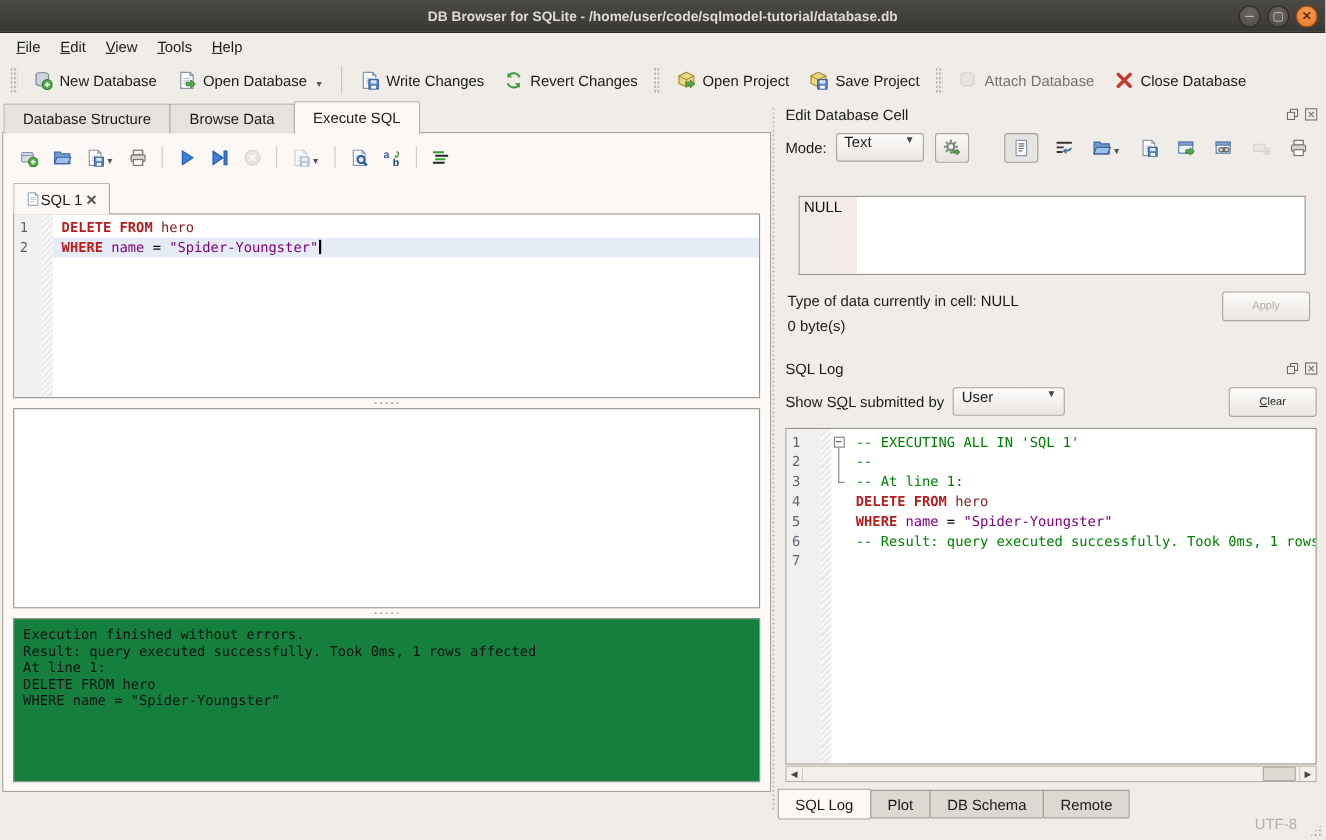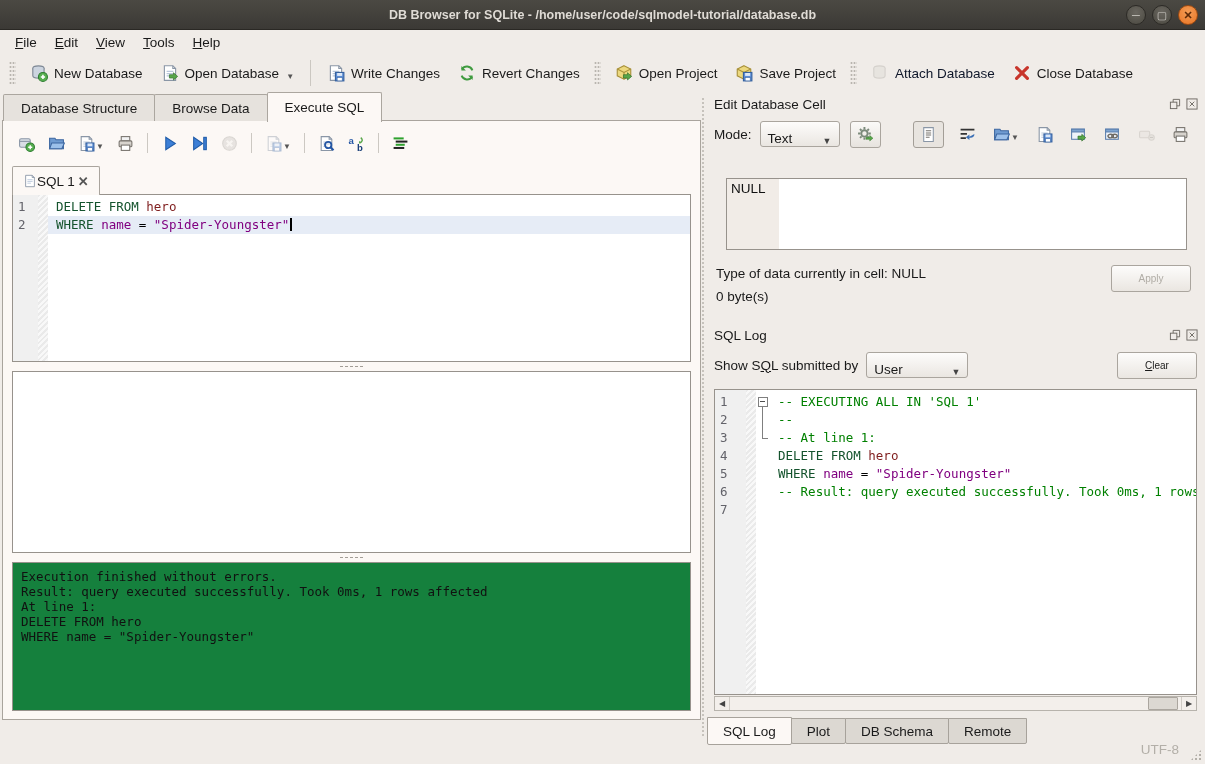--- a/index.html
+++ b/index.html
@@ -18,21 +18,21 @@
   
   .menubar{position:absolute;top:30px;left:0;right:0;height:25px;display:flex;align-items:center;padding-left:6px}
   .menu-item{padding:3px 9px;font-size:13.5px}
 
   
   .toolbar{position:absolute;top:55px;left:0;right:0;height:36px;display:flex;align-items:center;padding:0 4px}
   .tgrip{width:7px;height:24px;margin:0 5px;background-image:radial-gradient(#b9b5af 1px,transparent 1.1px);background-size:3px 4px}
   .tsep{width:1px;height:26px;background:#cbc7c1;margin:0 7px}
   .tbtn{display:flex;align-items:center;gap:6px;padding:5px 9px;border-radius:3px;font-size:13.5px}
   .tbtn .tlabel{white-space:nowrap}
-  .tbtn.disabled{color:#0f172a}
+  .tbtn.disabled{color:#737373}
   .tbtn.disabled svg{opacity:.4}
   .dd{font-size:8px;color:#555;margin-left:1px;align-self:flex-end;line-height:10px}
 
   
   .main{position:absolute;top:91px;left:0;right:0;bottom:0}
   .vsplit{position:absolute;left:701px;top:6px;width:5px;height:640px;background-image:radial-gradient(#c6c2bc 1px,transparent 1.1px);background-size:4px 4px}
 
   
   .left-pane{position:absolute;left:0;top:0;width:703px;bottom:0}
   .tabbar{height:30px;display:flex;align-items:flex-end;padding-left:3px;position:relative;z-index:2}
@@ -55,41 +55,41 @@
   .fcell{height:18px;position:relative}
   .fold-box{background:linear-gradient(#7f7f7f,#7f7f7f) no-repeat 6px 13px/1px 5px}
   .fold-box::before{content:"";position:absolute;left:2px;top:4px;width:8px;height:8px;border:1px solid #7f7f7f;background:#fff}
   .fold-box::after{content:"";position:absolute;left:4px;top:8px;width:5px;border-top:1px solid #4f4f4f}
   .fold-v{background:linear-gradient(#7f7f7f,#7f7f7f) no-repeat 6px 0/1px 18px}
   .fold-corner{background:linear-gradient(#7f7f7f,#7f7f7f) no-repeat 6px 0/1px 10px,linear-gradient(#7f7f7f,#7f7f7f) no-repeat 6px 9px/6px 1px}
   .ccol{flex:1;padding-top:3px;overflow:hidden}
   .cline{height:18px;line-height:18px;padding-left:8px;white-space:pre}
   .cline.current{background:#e6ecf6}
   .caret{display:inline-block;width:1.4px;height:13px;background:#000;vertical-align:-2px;margin-left:1px}
-  .tok-kw{color:#14532d;font-weight:normal}
+  .tok-kw{color:#b91c1c;font-weight:bold}
   .tok-tbl{color:#7f1d1d;font-weight:normal}
   .tok-id{color:#800080}
   .tok-op{color:#000}
   .tok-str{color:#800080}
   .tok-cmt{color:#008000}
 
   .hsplit{height:9px;position:relative}
   .hsplit::after{content:"";position:absolute;left:50%;top:3px;width:26px;height:3px;margin-left:-13px;background-image:radial-gradient(#a39e97 1px,transparent 1.1px);background-size:5px 3px}
   .results{height:182px;border:1px solid #97928c;background:#fff}
   .messages{flex:1;border:1px solid #97928c;background:#15803d;padding:6px 8px;font-family:"DejaVu Sans Mono",monospace;font-size:12.5px;line-height:15px;color:#111;overflow:hidden}
   .messages div{white-space:pre}
 
   
   .right-pane{position:absolute;left:706px;right:0;top:0;bottom:0}
   .dock-header{height:22px;margin-top:2px;display:flex;align-items:center;padding:0 7px 0 8px;font-size:13.5px}
   .dock-icons{margin-left:auto;display:flex;gap:4px}
   .dicon{width:13px;height:13px;display:flex;align-items:center;justify-content:center}
   .cell-controls,.log-controls{display:flex;align-items:center;margin:3px 14px 0 8px;height:32px}
   .lbl{font-size:13.5px;white-space:nowrap}
-  .combo{height:26px;border:1px solid #aaa59e;border-radius:3px;background:linear-gradient(#fdfcfb,#eae6e1);display:flex;align-items:flex-end;padding:0 7px;font-size:13.5px;margin-left:8px}
+  .combo{height:26px;border:1px solid #aaa59e;border-radius:3px;background:linear-gradient(#fdfcfb,#eae6e1);display:flex;align-items:flex-start;padding:0 7px;font-size:13.5px;margin-left:8px}
   .combo .arr{margin-left:auto;font-size:9px;color:#444;padding-left:8px}
   .gearbtn{width:31px;height:27px;margin-left:10px;border:1px solid #aaa59e;border-radius:3px;background:linear-gradient(#fbfaf8,#e7e3de);display:flex;align-items:center;justify-content:center}
   .cicons{margin-left:auto;display:flex;align-items:center;gap:13px}
   .cbtn{padding:2px;display:flex}
   .cbtn.pressed{border:1px solid #a39e97;background:#e8e4df;border-radius:3px;padding:4px 6px}
   .cbtn.disabled svg{opacity:.4}
   .cell-box{margin:28px 18px 0 20px;height:72px;border:1px solid #97928c;background:#fff;position:relative;overflow:hidden}
   .null-strip{position:absolute;left:0;top:0;bottom:0;width:52px;background:#f1ece7}
   .cell-text{position:absolute;left:4px;top:2px;font-size:13.5px;color:#111}
   .type-wrap{position:relative;margin:12px 10px 0 10px;height:46px}

